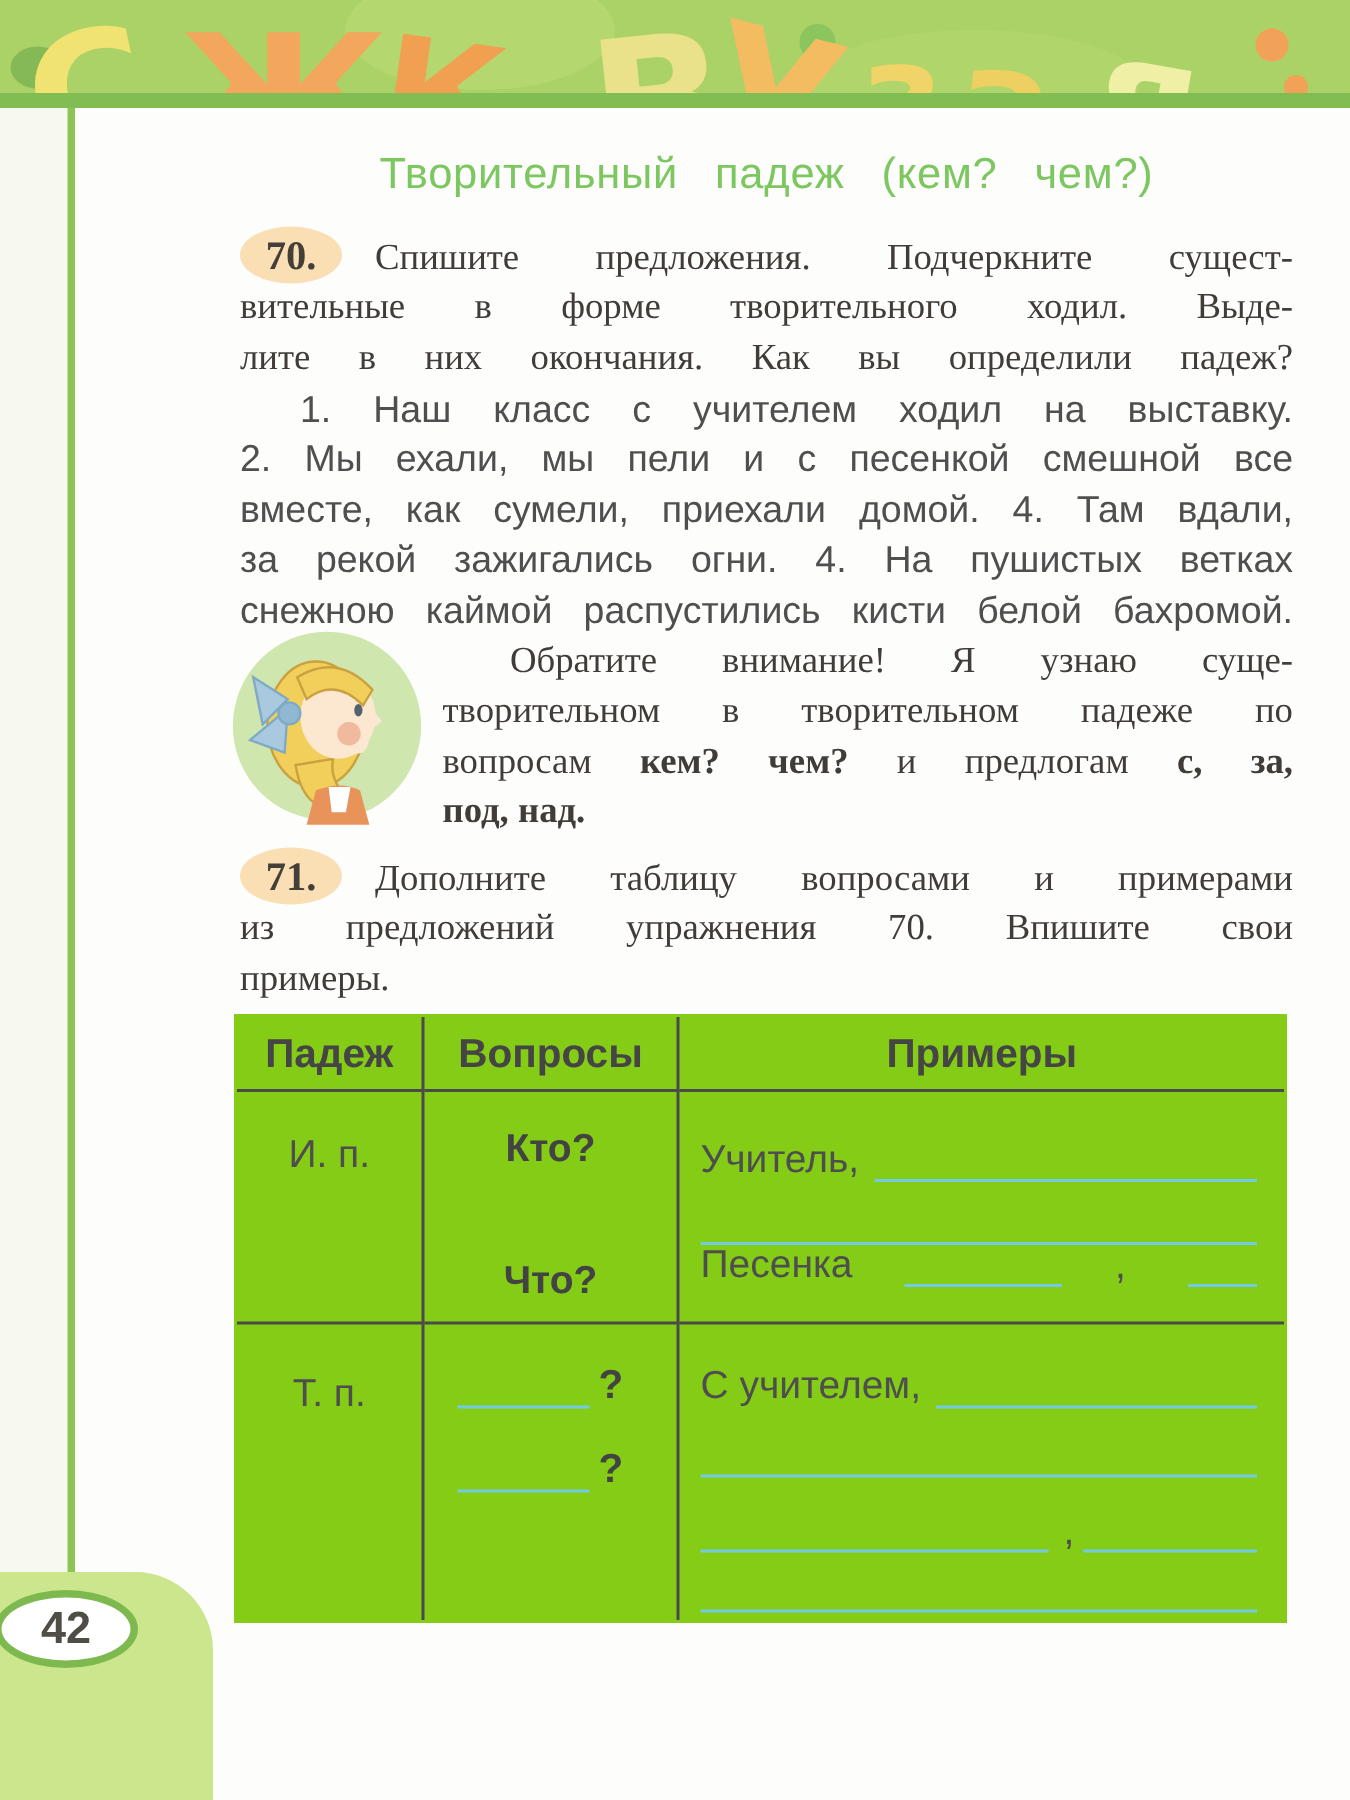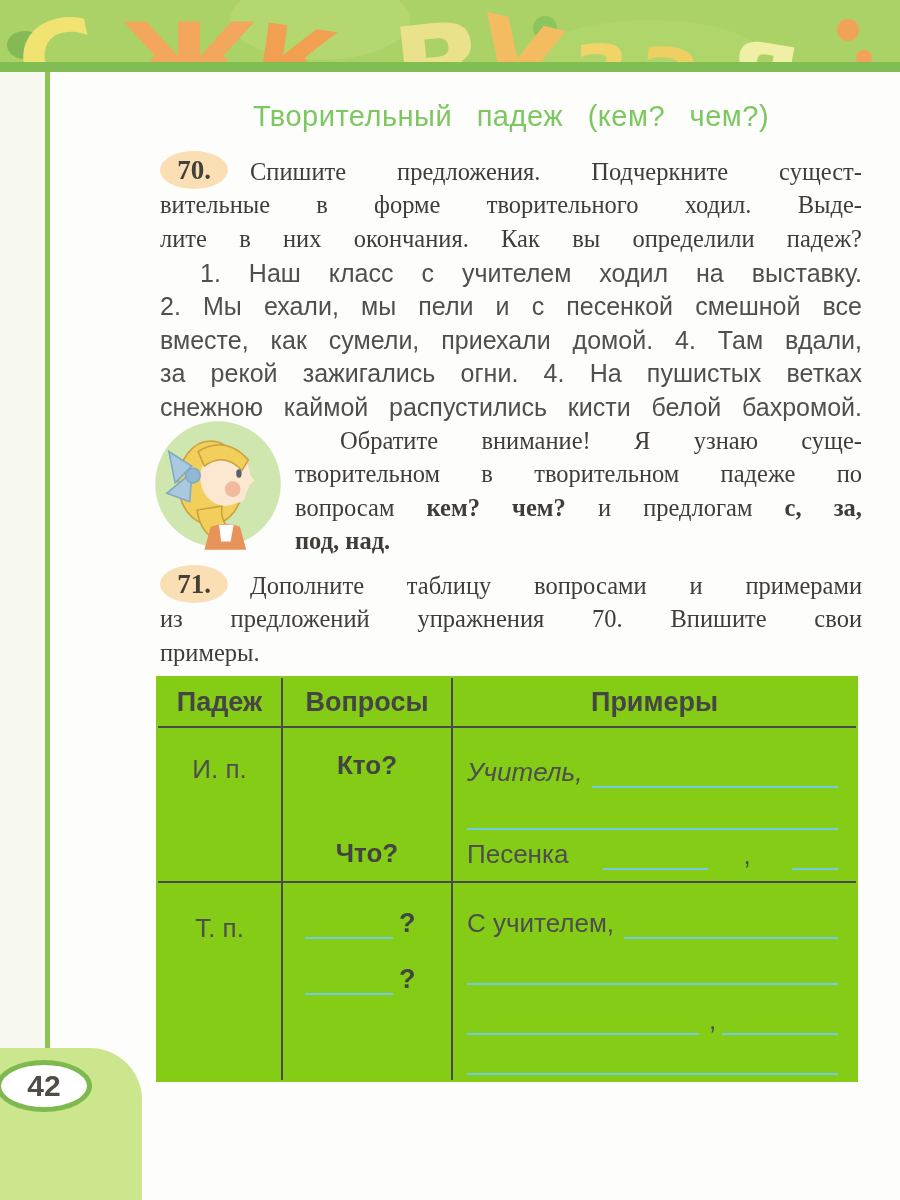--- a/index.html
+++ b/index.html
@@ -161,26 +161,26 @@
     <div class="cell hcell last-col">Примеры</div>
 
     <div class="cell">
       <div class="case-label" style="top:26px;">И. п.</div>
     </div>
     <div class="cell">
       <div class="qword" style="top:22px;">Кто?</div>
       <div class="qword" style="top:110px;">Что?</div>
     </div>
     <div class="cell last-col">
-      <div class="exline" style="top:26px;height:34px;font-style:italic;">
+      <div class="exline" style="top:26px;height:34px;">
         <span class="word">Учитель,</span>
         <span class="fill bl"></span>
       </div>
       <div class="fullline" style="top:100px;"></div>
-      <div class="exline" style="top:108px;height:34px;gap:25px;">
+      <div class="exline" style="top:96px;height:34px;gap:25px;">
         <span class="word">Песенка</span>
         <span class="gap105 bl"></span>
         <span class="comma">,</span>
         <span class="fill bl"></span>
       </div>
     </div>
 
     <div class="cell last-row">
       <div class="case-label" style="top:30px;">Т. п.</div>
     </div>

